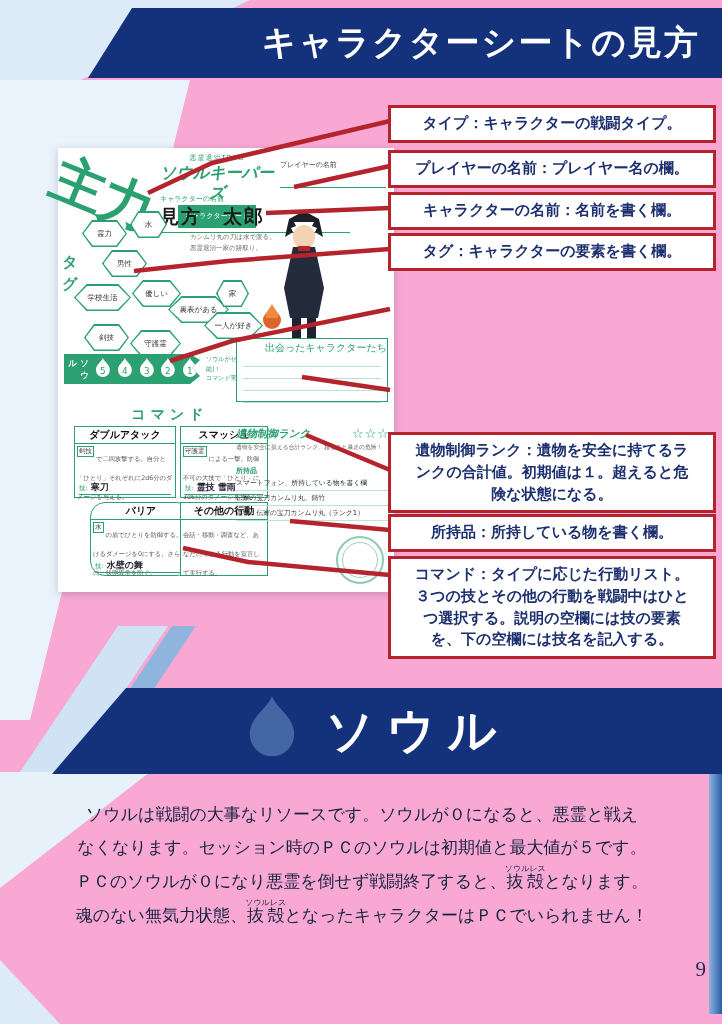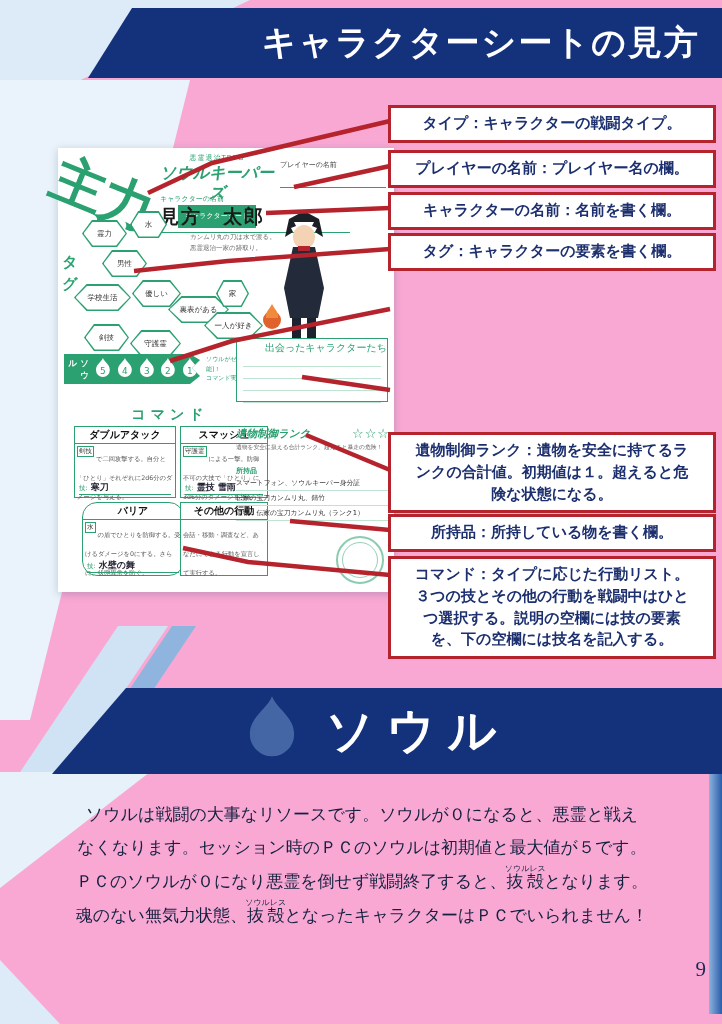--- a/index.html
+++ b/index.html
@@ -238,21 +238,21 @@
 
     <div class="cmd" style="left:122px;top:278px;width:88px;height:72px;">
       <div class="ttl">スマッシュ</div>
       <div class="bd">
         <span class="tab">守護霊</span>
         <span class="dsc">による一撃。防御不可の大技で「ひとり」に3d6分のダメージを与える。</span>
       </div>
       <div class="skl"><span>技:</span><b>霊技 雪雨</b></div>
     </div>
 
-    <div class="cmd" style="left:24px;top:354px;width:102px;height:74px;border-radius:15px;">
+    <div class="cmd" style="left:32px;top:354px;width:102px;height:74px;border-radius:15px;">
       <div class="ttl">バリア</div>
       <div class="bd">
         <span class="tab">水</span>
         <span class="dsc">の盾でひとりを防御する。受けるダメージを0にする。さらに、状態異常を防ぐ。</span>
       </div>
       <div class="skl"><span>技:</span><b>水壁の舞</b></div>
     </div>
 
     <div class="cmd" style="left:122px;top:354px;width:88px;height:74px;">
       <div class="ttl">その他の行動</div>
@@ -264,21 +264,21 @@
     <div class="relic">
       <div class="hd">
         <span class="tx">遺物制御ランク</span>
         <span class="st">☆☆☆</span>
       </div>
       <div class="nt">遺物を安全に扱える合計ランク。超えると暴走の危険！</div>
     </div>
 
     <div class="items">
       <div class="lab">所持品</div>
-      <div class="it">スマートフォン、ソウルキーパー身分証</div>
+      <div class="it">スマートフォン、所持している物を書く欄</div>
       <div class="it">伝家の宝刀カンムリ丸、錆竹</div>
       <div class="it">遺物：伝家の宝刀カンムリ丸（ランク1）</div>
     </div>
 
     <div class="stamp">
         <div class="in"></div>
       </div>
   </div>
 
   <svg class="lines" width="722" height="1024" viewBox="0 0 722 1024">

